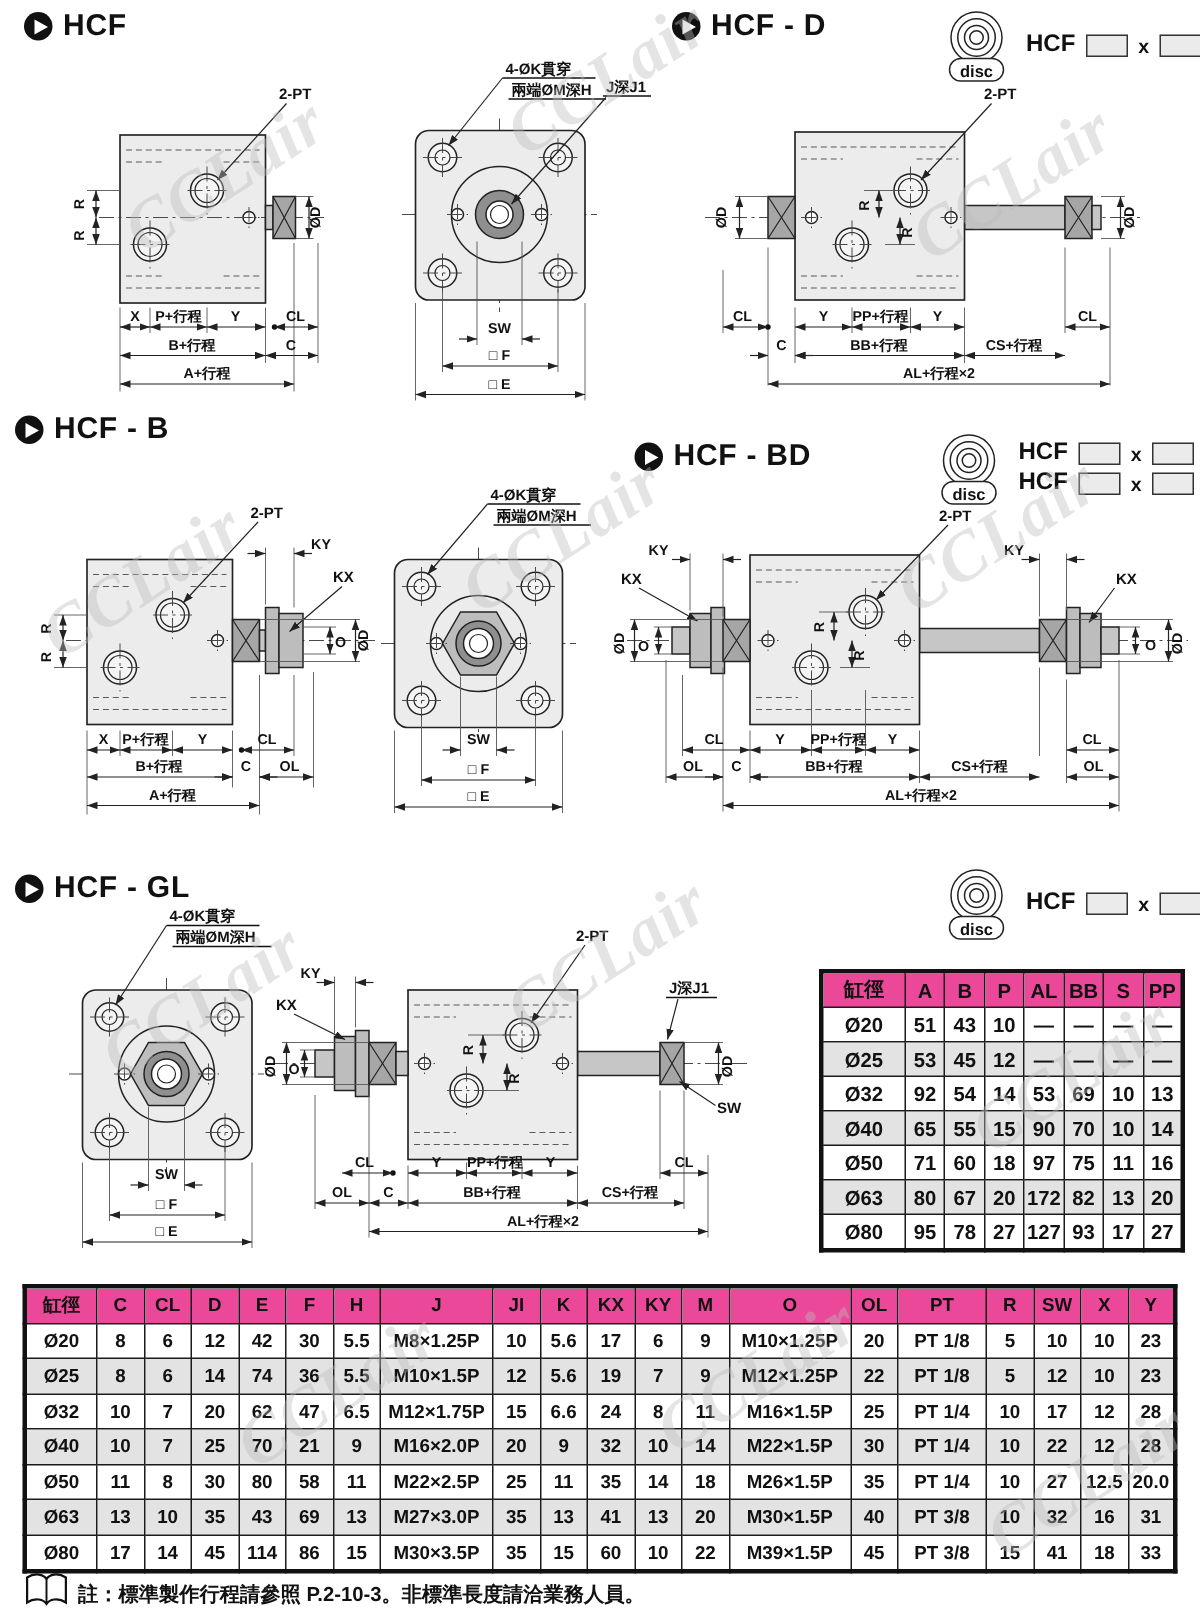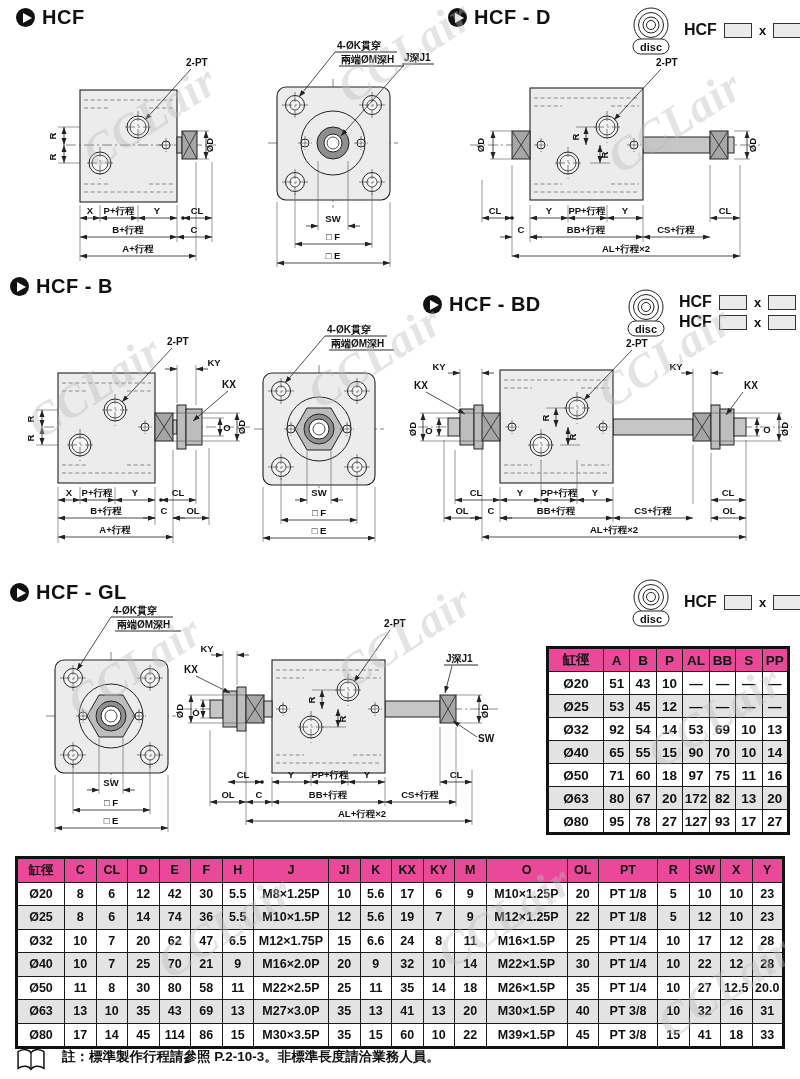--- a/index.html
+++ b/index.html
@@ -51,21 +51,21 @@
   #small-table{left:546px;top:646px;width:244px;border:3px solid #111;font-size:13.5px}
   #small-table th,#small-table td{height:22px}
   #small-table th:first-child{width:54px}
   #big-table{left:15px;top:856px;width:770px;border:3px solid #111;font-size:12.5px}
   #big-table th,#big-table td{height:22.5px}
   #big-table th:nth-child(1){width:46px}
   #big-table th:nth-child(8){width:74px}
   #big-table th:nth-child(14){width:80px}
   #big-table th:nth-child(16){width:58px}
 
-  .note{position:absolute;left:16px;top:1048px;display:flex;align-items:flex-start;gap:16px;z-index:4}
+  .note{position:absolute;left:16px;top:1048px;display:flex;align-items:flex-end;gap:6px;z-index:4}
   .note .txt{font-size:13.5px;font-weight:700}
 </style>
 </head>
 <body>
 
 <svg width="0" height="0" style="position:absolute" aria-hidden="true">
   <defs>
     <marker id="ae" markerWidth="8" markerHeight="6" refX="7" refY="2.5" orient="auto" markerUnits="userSpaceOnUse">
       <path d="M0,0 L7,2.5 L0,5 Z" fill="#222"></path>
       </marker>

